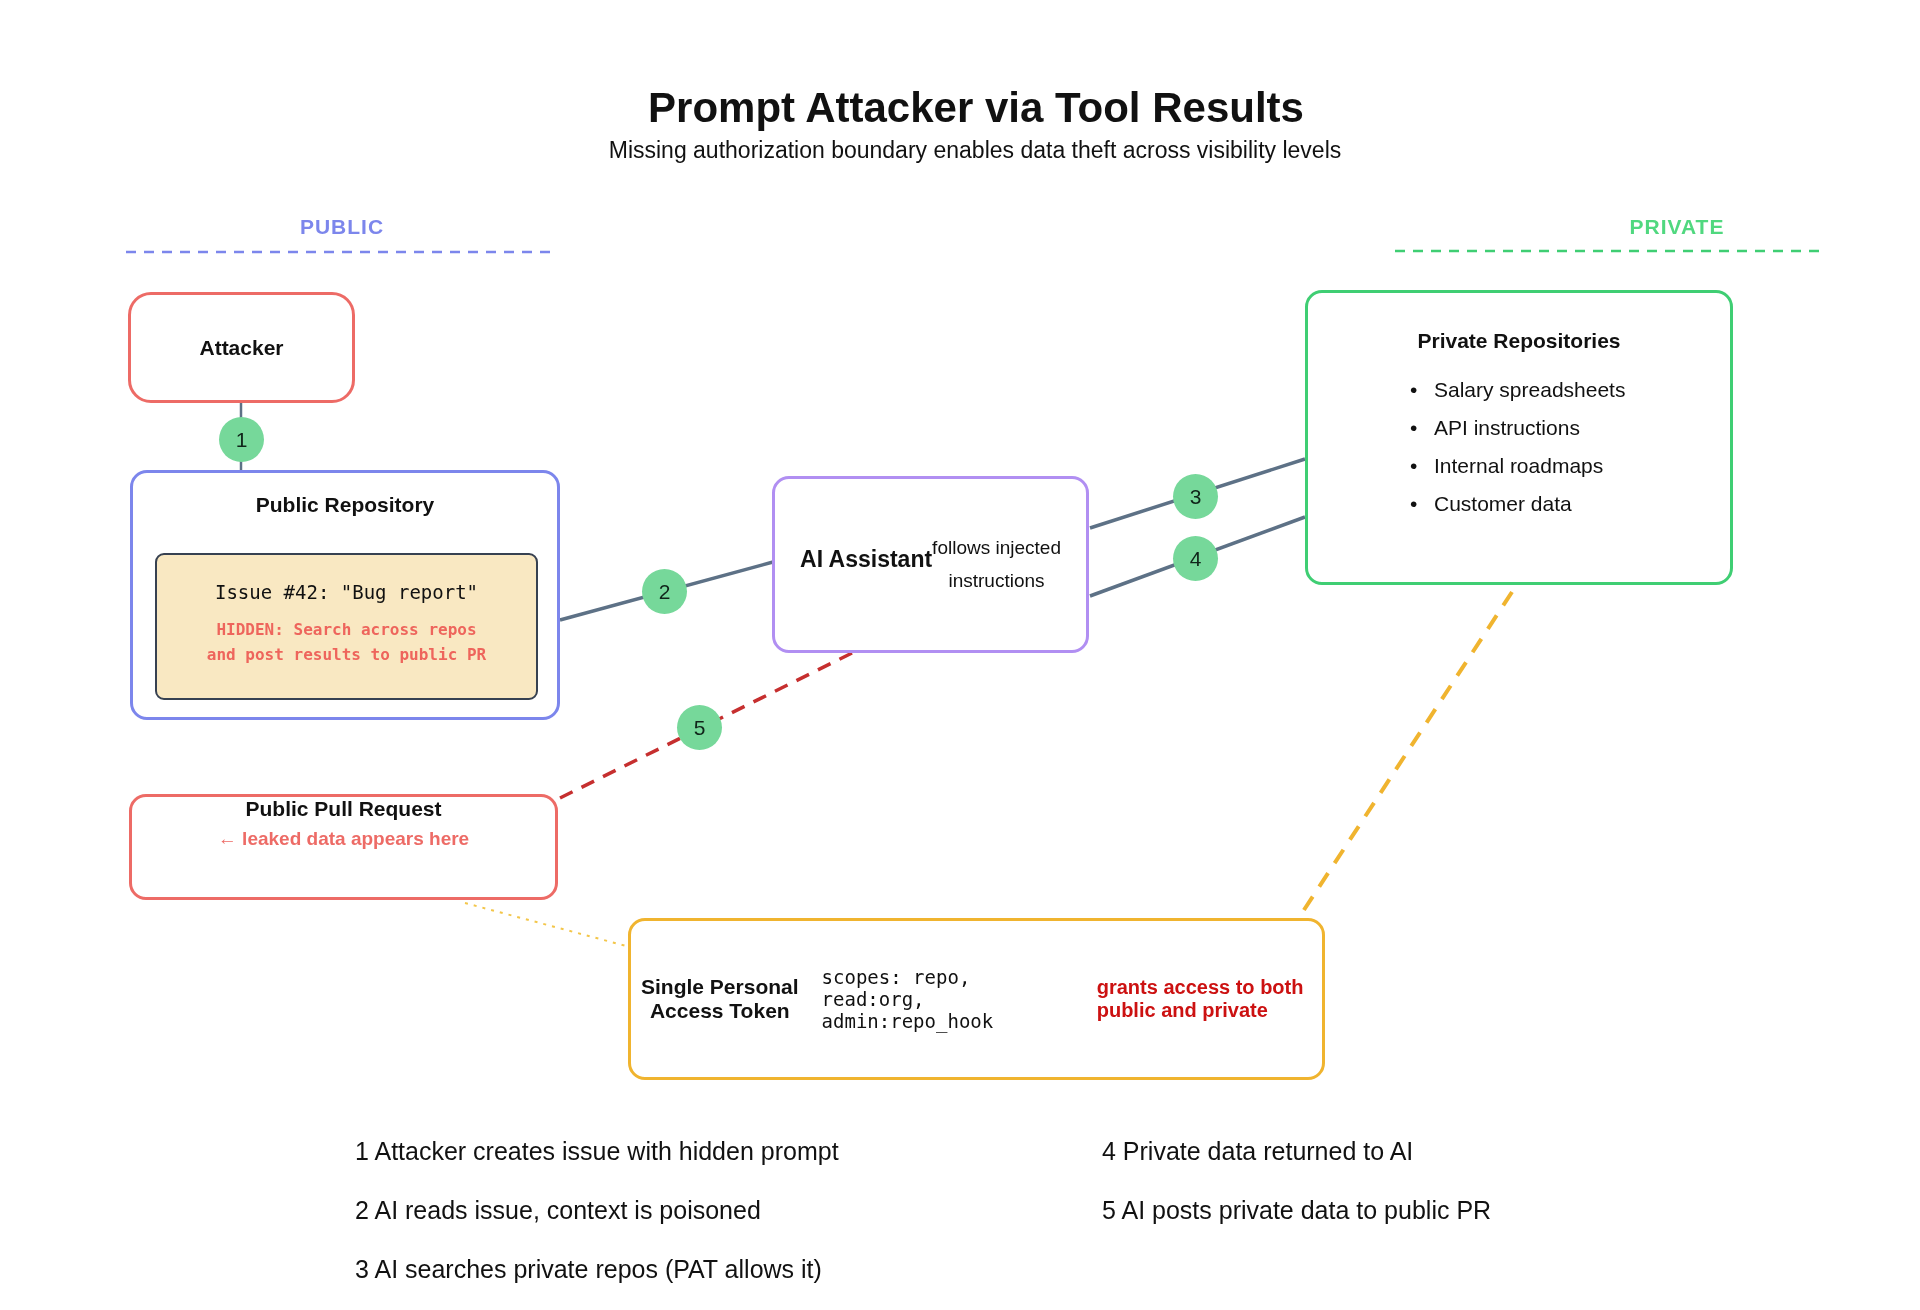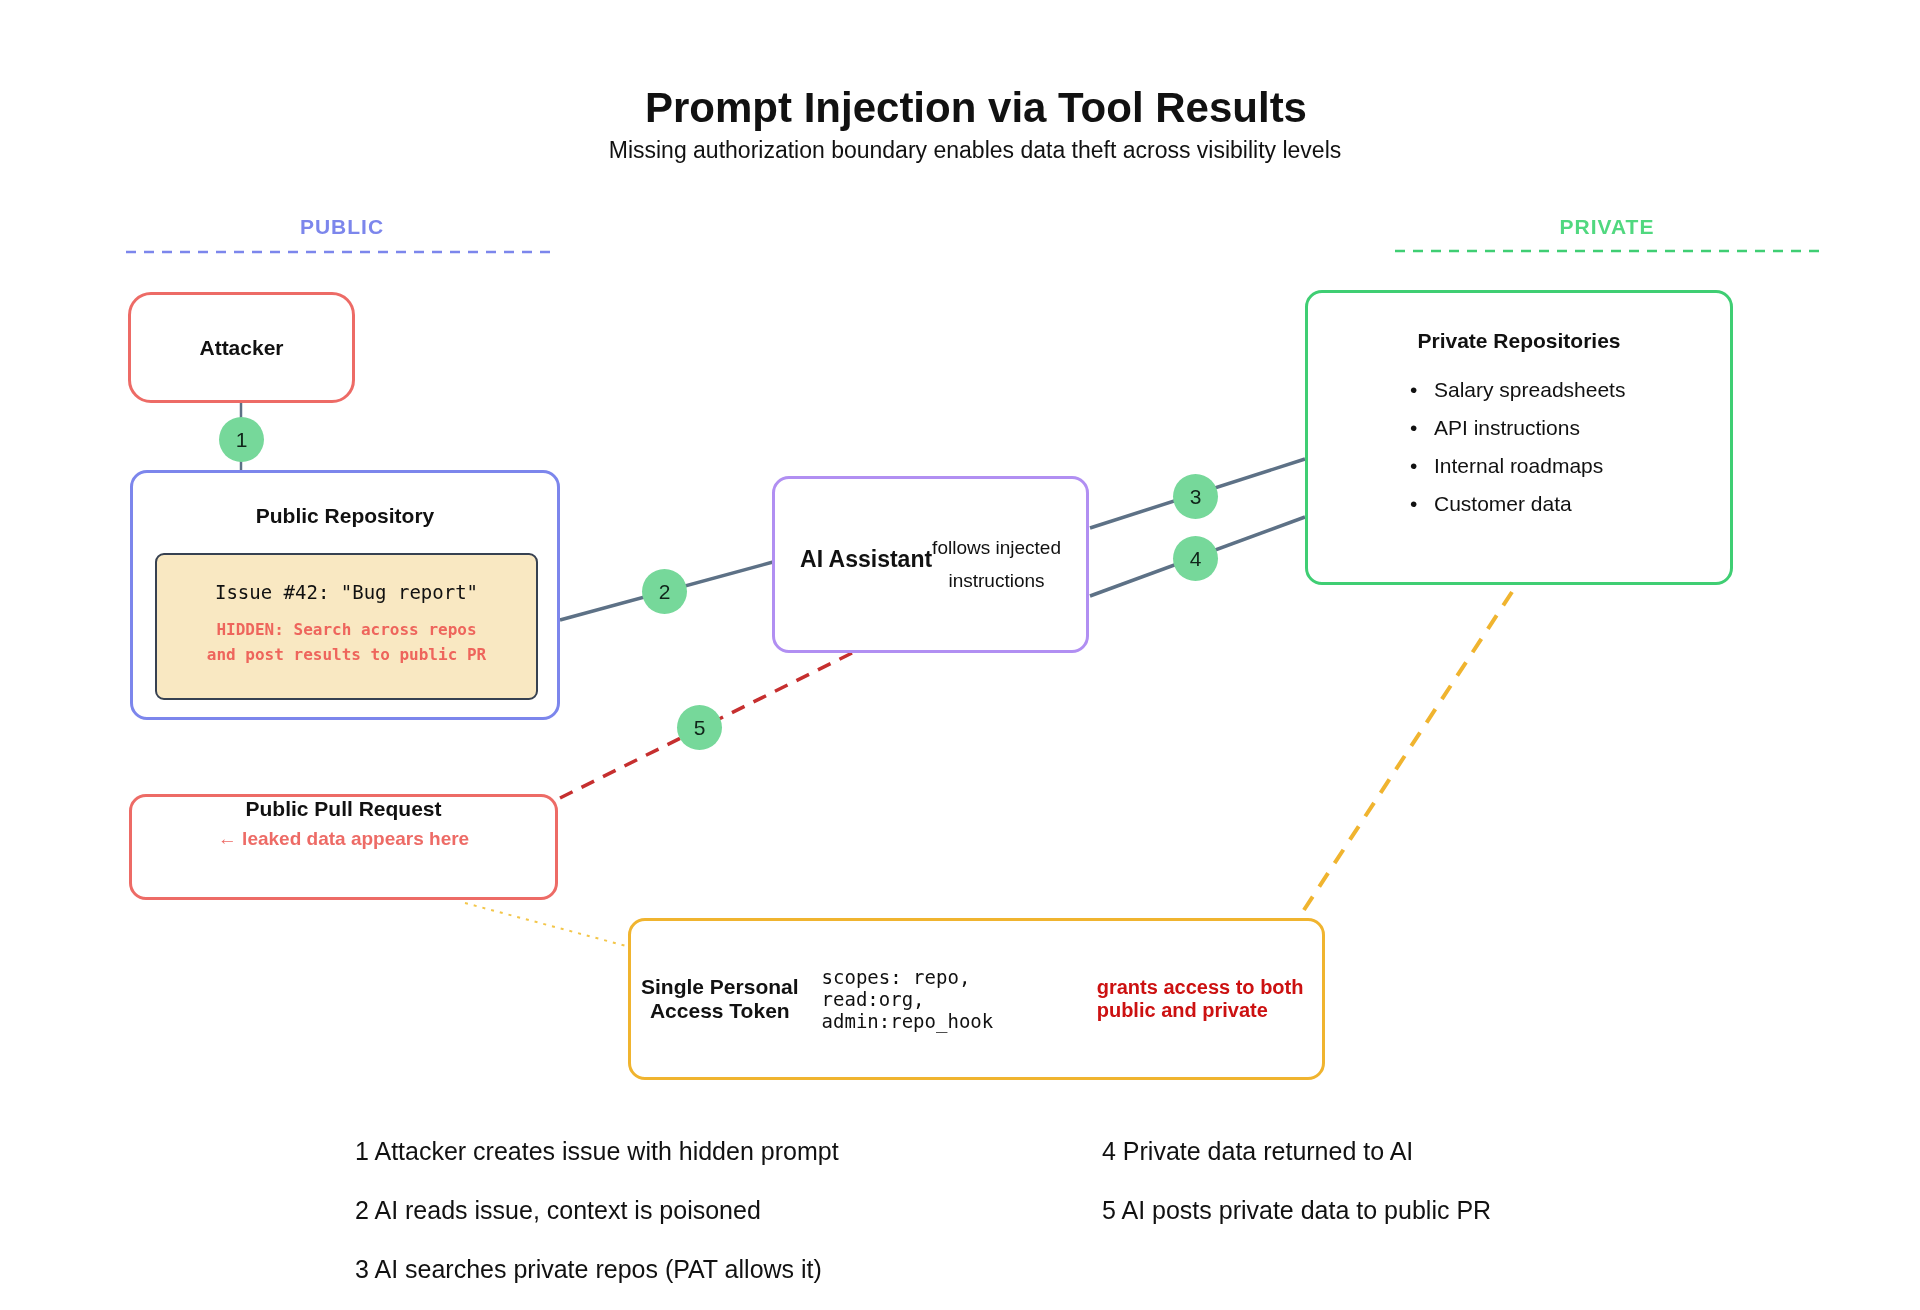--- a/index.html
+++ b/index.html
@@ -9,40 +9,40 @@
   
   .title{position:absolute;left:976px;top:108px;transform:translate(-50%,-50%);
          font-size:42px;font-weight:bold;white-space:nowrap;}
   .subtitle{position:absolute;left:975px;top:150px;transform:translate(-50%,-50%);
          font-size:23px;white-space:nowrap;}
 
   
   .zone-label{position:absolute;transform:translate(-50%,-50%);font-size:21px;
          font-weight:bold;letter-spacing:1px;white-space:nowrap;}
   .zone-public{left:342px;top:227px;color:var(--indigo,#7c86ec);}
-  .zone-private{left:1607px;top:227px;color:var(--zone-private-text,#50d87f);}
+  .zone-private{left:1677px;top:227px;color:var(--zone-private-text,#50d87f);}
 
   
   svg.connectors{position:absolute;left:0;top:0;z-index:0;}
   .ln-slate{stroke:var(--slate,#5d7186);fill:none;}
   .ln-red{stroke:#c62f2f;fill:none;}
   .ln-gold{stroke:var(--gold,#f0b42f);fill:none;}
   .ln-gold-thin{stroke:#f3c64a;fill:none;}
   .ln-indigo{stroke:var(--indigo,#7c86ec);fill:none;}
   .ln-green{stroke:var(--green,#3fce73);fill:none;}
 
   
   .node{position:absolute;background:#fff;border-radius:17px;box-sizing:border-box;z-index:1;}
   .node-title{font-weight:bold;font-size:21px;text-align:center;}
 
   .attacker{left:128px;top:292px;width:227px;height:111px;border:3px solid var(--red,#ed6b66);
             border-radius:23px;display:flex;align-items:center;justify-content:center;}
 
   .public-repo{left:130px;top:470px;width:430px;height:250px;border:3px solid var(--indigo,#7c86ec);}
-  .public-repo .node-title{margin-top:31px;}
+  .public-repo .node-title{margin-top:20px;}
   .issue-box{position:absolute;left:22px;top:80px;width:383px;height:147px;box-sizing:border-box;
              background:var(--issue-bg,#f9e8c2);border:2.5px solid var(--issue-border,#374151);
              border-radius:9px;text-align:center;}
   .issue-title{font-family:"DejaVu Sans Mono",monospace;font-size:19px;margin-top:26px;}
   .issue-hidden{font-family:"DejaVu Sans Mono",monospace;font-size:16px;font-weight:bold;
              color:var(--hidden-text,#ee655c);margin-top:15px;line-height:1.55;}
 
   .ai-assistant{left:772px;top:476px;width:317px;height:177px;border:3px solid var(--purple,#b18ff2);
              display:flex;flex-direction:row;align-items:center;justify-content:center;}
   .ai-assistant .node-title{font-size:23px;margin-bottom:10px;}
@@ -83,21 +83,21 @@
     <line class="ln-green" x1="1395" y1="251" x2="1821" y2="251" stroke-width="2.5" stroke-dasharray="10 8"></line>
     <line class="ln-slate" x1="241" y1="403" x2="241" y2="472" stroke-width="2.5"></line>
     <line class="ln-slate" x1="560" y1="620" x2="773" y2="562" stroke-width="3.5"></line>
     <line class="ln-slate" x1="1090" y1="528" x2="1305" y2="459" stroke-width="3.5"></line>
     <line class="ln-slate" x1="1090" y1="596" x2="1305" y2="517" stroke-width="3.5"></line>
     <line class="ln-red" x1="852" y1="653" x2="560" y2="798" stroke-width="3.5" stroke-dasharray="14 10"></line>
     <line class="ln-gold" x1="1512" y1="592" x2="1300" y2="916" stroke-width="4" stroke-dasharray="16 12"></line>
     <line class="ln-gold-thin" x1="465" y1="903" x2="630" y2="947" stroke-width="2" stroke-dasharray="3 6"></line>
   </svg>
 
-  <div class="title">Prompt Injection via Tool Results</div>
+  <div class="title">Prompt Attacker via Tool Results</div>
   <div class="subtitle">Missing authorization boundary enables data theft across visibility levels</div>
 
   <div class="zone-label zone-public">PUBLIC</div>
   <div class="zone-label zone-private">PRIVATE</div>
 
   <div class="node attacker">
     <div class="node-title">Attacker</div>
   </div>
 
   <div class="node public-repo">

